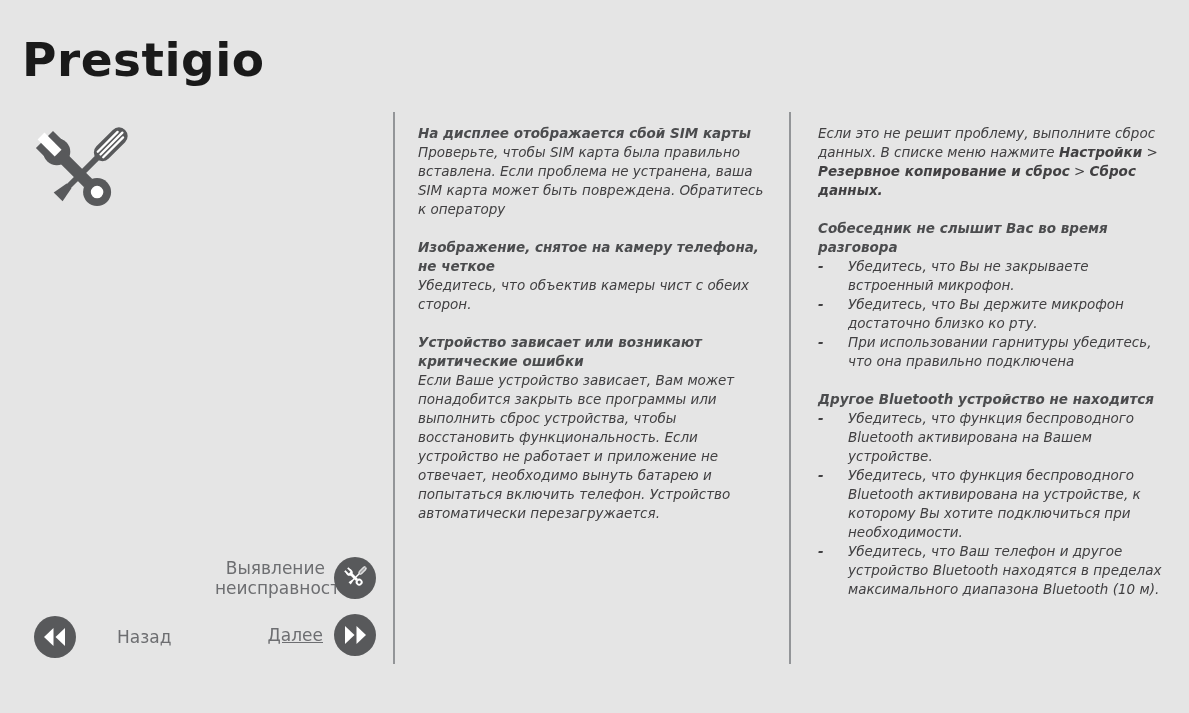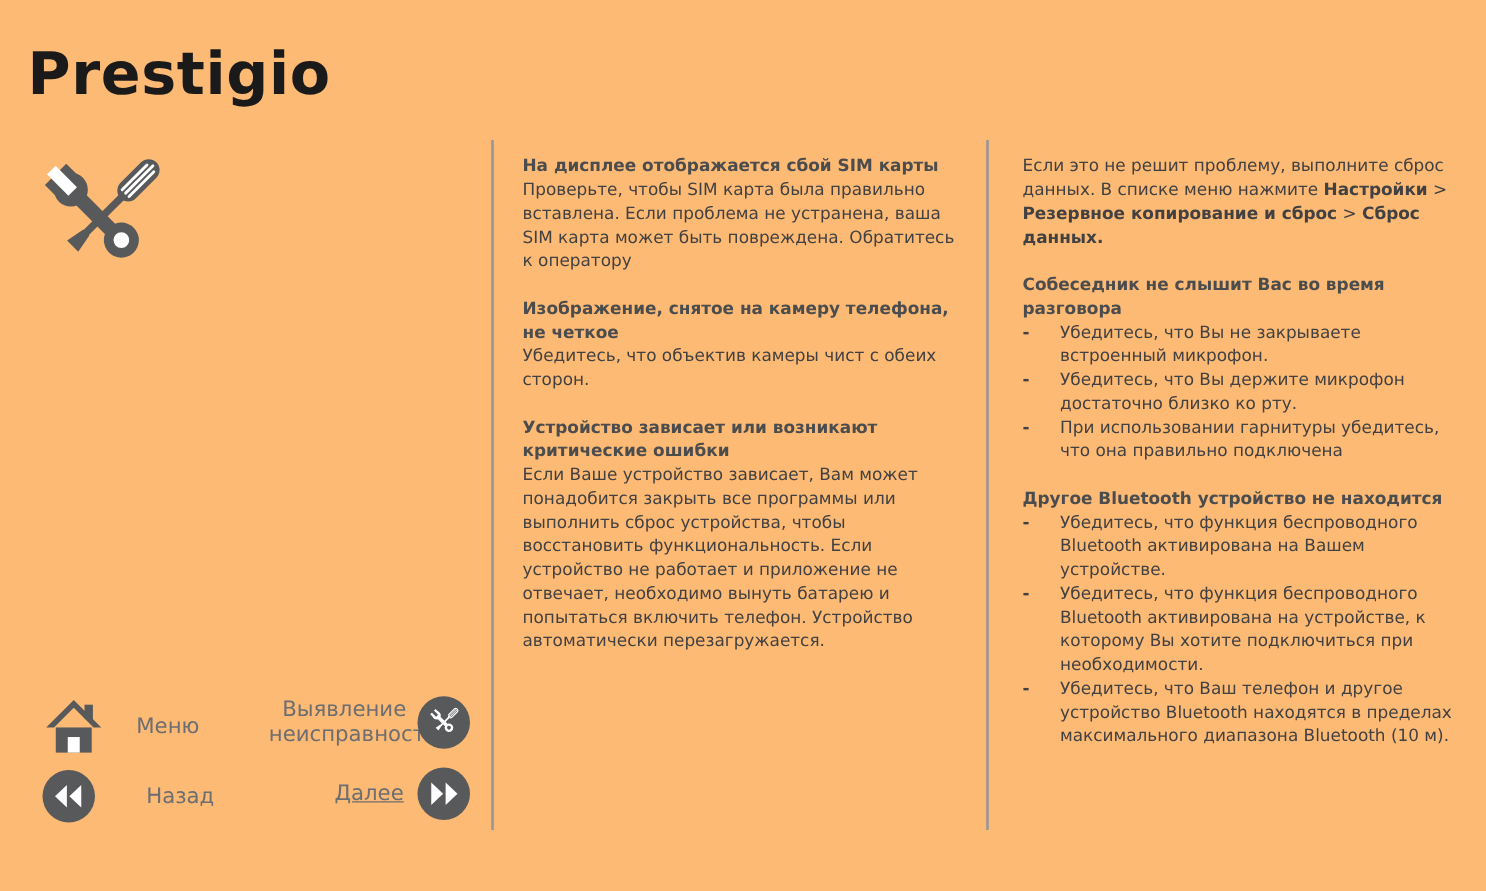--- a/index.html
+++ b/index.html
@@ -1,34 +1,34 @@
 <!DOCTYPE html>
 <html><head>
 <meta charset="utf-8">
 <style>
   * { margin:0; padding:0; box-sizing:border-box; }
   html,body { background:#ffffff; }
   .page {
-    position:relative; width:1189px; height:713px; background:#fdba74;
+    position:relative; width:1189px; height:713px; background:#e5e5e5;
     font-family:"DejaVu Sans","Liberation Sans",sans-serif; color:#414042; overflow:hidden;
   }
   .logo {
     position:absolute; left:22px; top:32px;
     font-size:47px; font-weight:bold; color:#1a1a1a; letter-spacing:0.5px;
     font-family:"DejaVu Sans","Liberation Sans",sans-serif;
   }
   .hero { position:absolute; left:22px; top:114px; width:116px; height:122px; color:#58595b; --cut:#ffffff; }
   .hero svg, .nav-icon svg { display:block; width:100%; height:100%; }
 
   .divider { position:absolute; top:112px; height:552px; width:2px; background:#939598; }
   .d1 { left:393px; } .d2 { left:789px; }
 
   .col { position:absolute; top:124px; width:350px; font-size:13.5px; line-height:19px; color:#414042; }
   .col-left { left:418px; } .col-right { left:818px; }
-  .sec { margin-bottom:19px; }
+  .sec { margin-bottom:19px;font-style:italic; }
   .sec h3 { font-size:13.5px; line-height:19px; font-weight:bold; color:#4b4c4e; }
   .b { font-weight:bold; }
   .bullet { display:flex; }
   .bullet .dash { flex:0 0 30px; font-weight:bold; }
 
   .nav-item { position:absolute; display:flex; align-items:center; color:#58595b; cursor:pointer; }
   .nav-label { font-size:17px; color:#6d6e71; line-height:20px; }
   .nav-icon { flex:0 0 auto; }
   .nav-menu { left:36px; top:558px; gap:27px; }
   .nav-menu .nav-icon { width:46px; height:46px; }
@@ -122,31 +122,20 @@
         <span class="dash">-</span>
         <span>Убедитесь, что функция беспроводного Bluetooth активирована на устройстве, к которому Вы хотите подключиться  при необходимости.</span>
       </div>
       <div class="bullet">
         <span class="dash">-</span>
         <span>Убедитесь, что Ваш телефон и другое устройство Bluetooth находятся в пределах максимального диапазона Bluetooth (10 м).</span>
       </div>
     </div>
   </div>
 
-  <div class="nav-item nav-menu">
-    <span class="nav-icon">
-      <svg viewBox="0 0 48 48" fill="currentColor">
-        <rect x="33" y="6" width="7" height="12"></rect>
-        <polygon points="24,2 47,25 40.5,25 24,8.5 7.5,25 1,25"></polygon>
-        <rect x="9" y="25" width="30" height="21"></rect>
-        <rect x="19" y="33" width="10" height="13" fill="#ffffff"></rect>
-      </svg>
-    </span>
-    <span class="nav-label">Меню</span>
-  </div>
 
   <div class="nav-item nav-back">
     <span class="nav-icon">
       <svg viewBox="0 0 44 44">
         <circle cx="22" cy="22" r="21" fill="currentColor"></circle>
         <g fill="#ffffff">
           <polygon points="20.5,13 20.5,31 11,22"></polygon>
           <polygon points="32,13 32,31 22.5,22"></polygon>
         </g>
       </svg>

